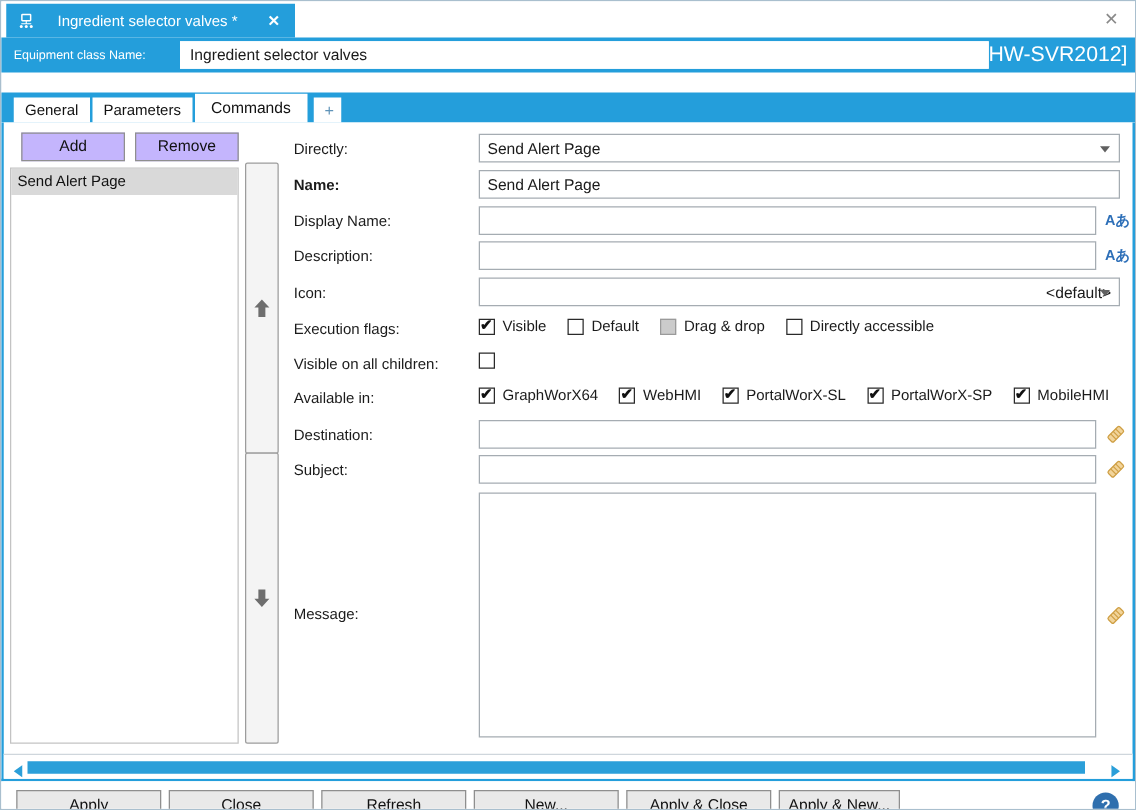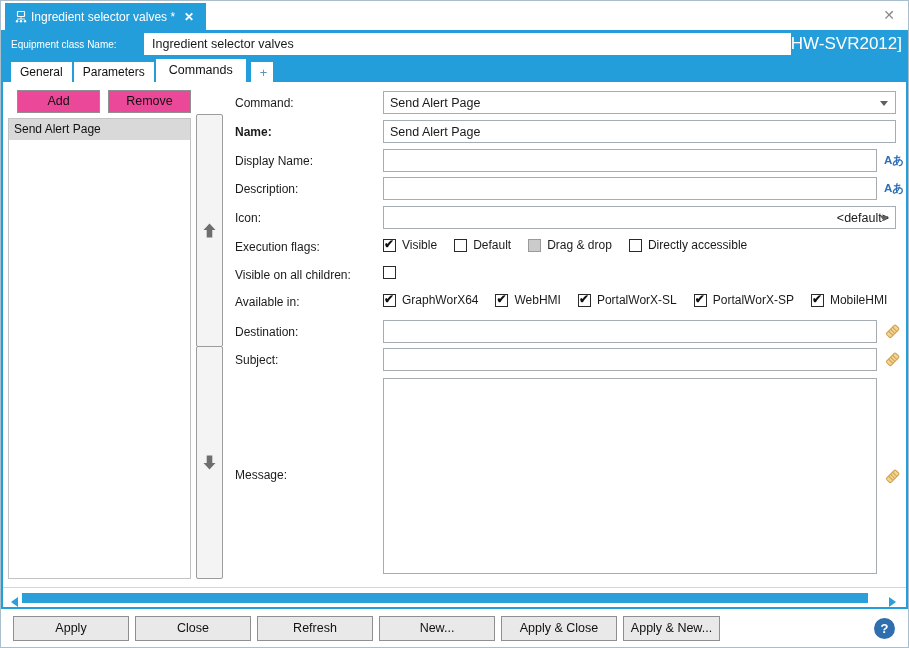--- a/index.html
+++ b/index.html
@@ -2,43 +2,43 @@
 <html><head>
 <meta charset="utf-8">
 <style>
   * { margin:0; padding:0; box-sizing:border-box; }
   html,body { width:909px; height:648px; background:#fff; font-family:"Liberation Sans", sans-serif; }
   .window { position:relative; width:909px; height:648px; border:1px solid #a9bfce; background:#fff; overflow:hidden; }
 
   
   .doc-strip { position:relative; height:29px; background:#fff; }
   .doc-tab { position:absolute; left:4px; top:2px; height:27px; background:#249edb; color:#fff;
-             display:flex; align-items:center; gap:3px; padding:0 12px 0 9px; font-size:12px; cursor:default; }
+             display:flex; align-items:center; gap:18px; padding:0 12px 0 9px; font-size:12px; cursor:default; }
   .doc-tab-close { font-size:12px; font-weight:bold; margin-left:6px; }
   .win-close { position:absolute; right:10px; top:5px; width:18px; height:18px; color:#8a8a8a;
                font-size:14px; line-height:18px; text-align:center; }
 
   
   .header-bar { position:relative; height:28px; background:#249edb; display:flex; align-items:center; }
   .hdr-label { color:#fff; font-size:10px; margin-left:10px; white-space:nowrap; }
   .hdr-input { position:absolute; left:143px; top:3px; width:647px; height:22px; border:1px solid #fff;
                font-size:12.5px; padding:0 7px; color:#1a1a1a; font-family:"Liberation Sans",sans-serif; outline:none; }
   .hdr-server { position:absolute; right:6px; color:#fff; font-size:17px; }
 
   
-  .tab-bar { position:relative; height:24px; background:#249edb; display:flex; align-items:flex-end; padding-left:10px; }
+  .tab-bar { position:relative; height:24px; background:#249edb; display:flex; align-items:flex-end; padding-left:10px;margin-top:16px; }
   .tab { background:#fff; color:#111; font-size:12px; padding:3px 9px 3px 9px; margin-right:2px; height:20px; }
   .tab.active { font-size:12.5px; padding:4px 13px; height:23px; }
   .tab.add-tab { width:22px; height:20px; margin-left:3px; text-align:center; color:#5f93b8; font-size:13px; line-height:15px; }
 
   
   .tab-page { position:relative; height:527px; background:#fff;
               border-left:2px solid #249edb; border-right:2px solid #249edb; border-bottom:2px solid #249edb; }
 
-  .btn { background:#ec4899; border:1px solid #8f8f8f; font-size:12.5px; color:#111; text-align:center;
+  .btn { background:#c4b5fd; border:1px solid #8f8f8f; font-size:12.5px; color:#111; text-align:center;
          font-family:"Liberation Sans",sans-serif; }
   .add-btn    { position:absolute; left:14px;  top:8px; width:83px; height:23px; line-height:21px; }
   .remove-btn { position:absolute; left:105px; top:8px; width:83px; height:23px; line-height:21px;text-align:center; }
 
   .cmd-list { position:absolute; left:5px; top:36px; width:183px; height:461px; border:1px solid #c3c3c3; background:#fff; }
   .list-item { height:21px; line-height:21px; font-size:12px; padding-left:5px; color:#111; }
   .list-item.selected { background:#d9d9d9; }
 
   .arrow-strip { position:absolute; left:193px; top:32px; width:28px; height:465px; }
   .arrow-btn { position:absolute; left:0; width:27px; background:#f4f4f4; border:1px solid #9c9c9c; border-radius:2px;
@@ -134,21 +134,21 @@
       </div>
       <div class="arrow-btn arrow-down-btn">
         <span style="display:flex;">
           <svg width="13" height="15" viewBox="0 0 13 15">
               <path d="M6.5 14.5 L0.5 8 H3.7 V0.5 H9.3 V8 H12.5 Z" fill="#6e6e6e"></path>
             </svg>
         </span>
       </div>
     </div>
 
-    <span class="flabel" style="top:14px;">Command:</span>
+    <span class="flabel" style="top:14px;">Directly:</span>
     <div class="combo w-wide" style="top:9px;">
       <span>Send Alert Page</span>
       <span class="carrow"></span>
     </div>
 
     <span class="flabel" style="top:43px; font-weight:bold;">Name:</span>
     <input class="tbox w-wide" style="top: 38px;" value="Send Alert Page">
 
     <span class="flabel" style="top:72px;">Display Name:</span>
     <input class="tbox w-narrow" style="top: 67px;" value="">

